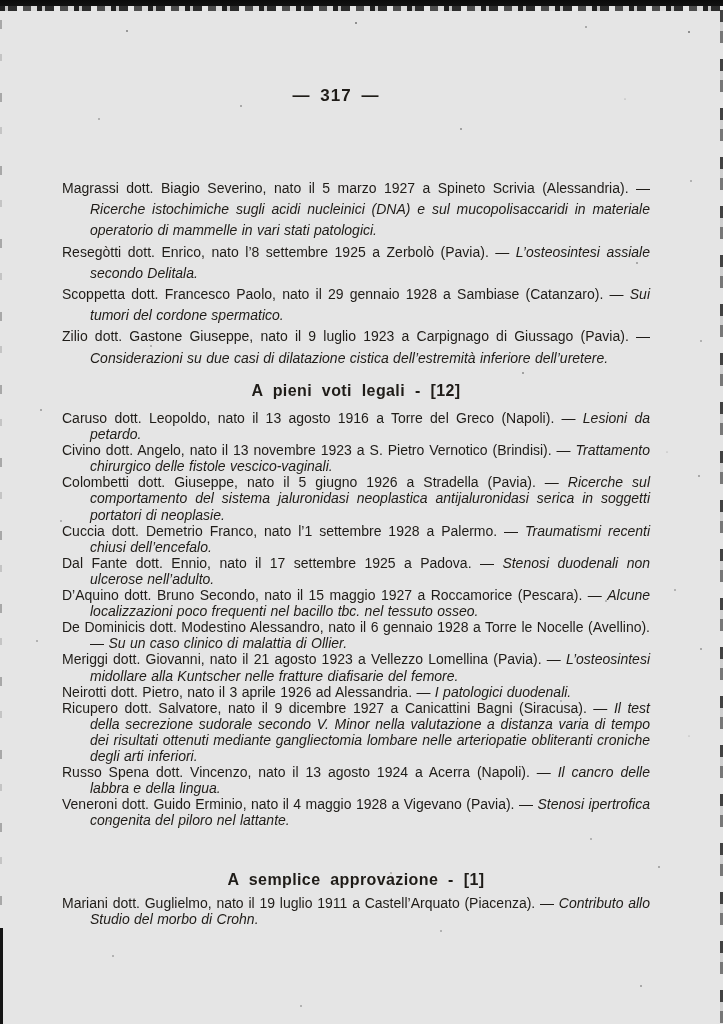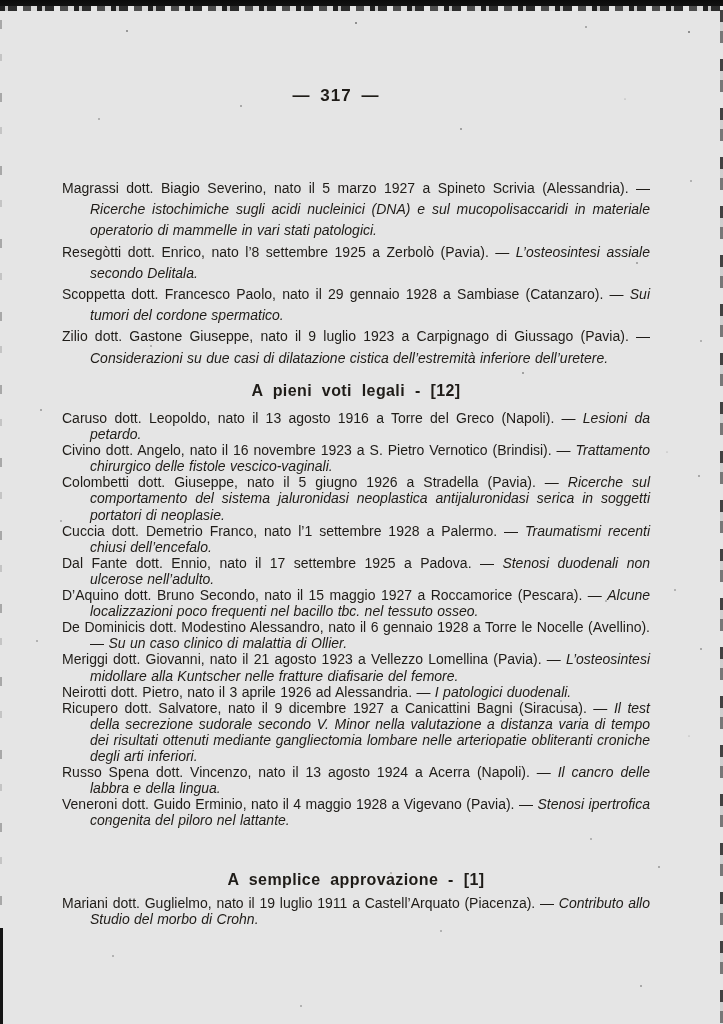--- a/index.html
+++ b/index.html
@@ -148,21 +148,21 @@
 
 
   <p class="entry"><span class="name">Zilio dott. Gastone Giuseppe, nato il 9 luglio 1923 a Carpignago di Giussago (Pavia). —</span><span> </span><span class="thesis">Considerazioni su due casi di dilatazione cistica dell’estremità inferiore dell’uretere.</span></p>
 </div>
 
   <h2 class="heading heading-1">A pieni voti legali - [12]</h2>
 
   <div class="group group-2">
   <p class="entry"><span class="name">Caruso dott. Leopoldo, nato il 13 agosto 1916 a Torre del Greco (Napoli). —</span><span> </span><span class="thesis">Lesioni da petardo.</span></p>
 
-  <p class="entry"><span class="name">Civino dott. Angelo, nato il 16 novembre 1923 a S. Pietro Vernotico (Brindisi). —</span><span> </span><span class="thesis">Trattamento chirurgico delle fistole vescico-vaginali.</span></p>
+  <p class="entry"><span class="name">Civino dott. Angelo, nato il 13 novembre 1923 a S. Pietro Vernotico (Brindisi). —</span><span> </span><span class="thesis">Trattamento chirurgico delle fistole vescico-vaginali.</span></p>
 
   <p class="entry"><span class="name">Colombetti dott. Giuseppe, nato il 5 giugno 1926 a Stradella (Pavia). —</span><span> </span><span class="thesis">Ricerche sul comportamento del sistema jaluronidasi neoplastica antijaluronidasi serica in soggetti portatori di neoplasie.</span></p>
 
   <p class="entry"><span class="name">Cuccia dott. Demetrio Franco, nato l’1 settembre 1928 a Palermo. —</span><span> </span><span class="thesis">Traumatismi recenti chiusi dell’encefalo.</span></p>
 
   <p class="entry"><span class="name">Dal Fante dott. Ennio, nato il 17 settembre 1925 a Padova. —</span><span> </span><span class="thesis">Stenosi duodenali non ulcerose nell’adulto.</span></p>
 
   <p class="entry"><span class="name">D’Aquino dott. Bruno Secondo, nato il 15 maggio 1927 a Roccamorice (Pescara). —</span><span> </span><span class="thesis">Alcune localizzazioni poco frequenti nel bacillo tbc. nel tessuto osseo.</span></p>
 
   <p class="entry"><span class="name">De Dominicis dott. Modestino Alessandro, nato il 6 gennaio 1928 a Torre le Nocelle (Avellino). —</span><span> </span><span class="thesis">Su un caso clinico di malattia di Ollier.</span></p>

